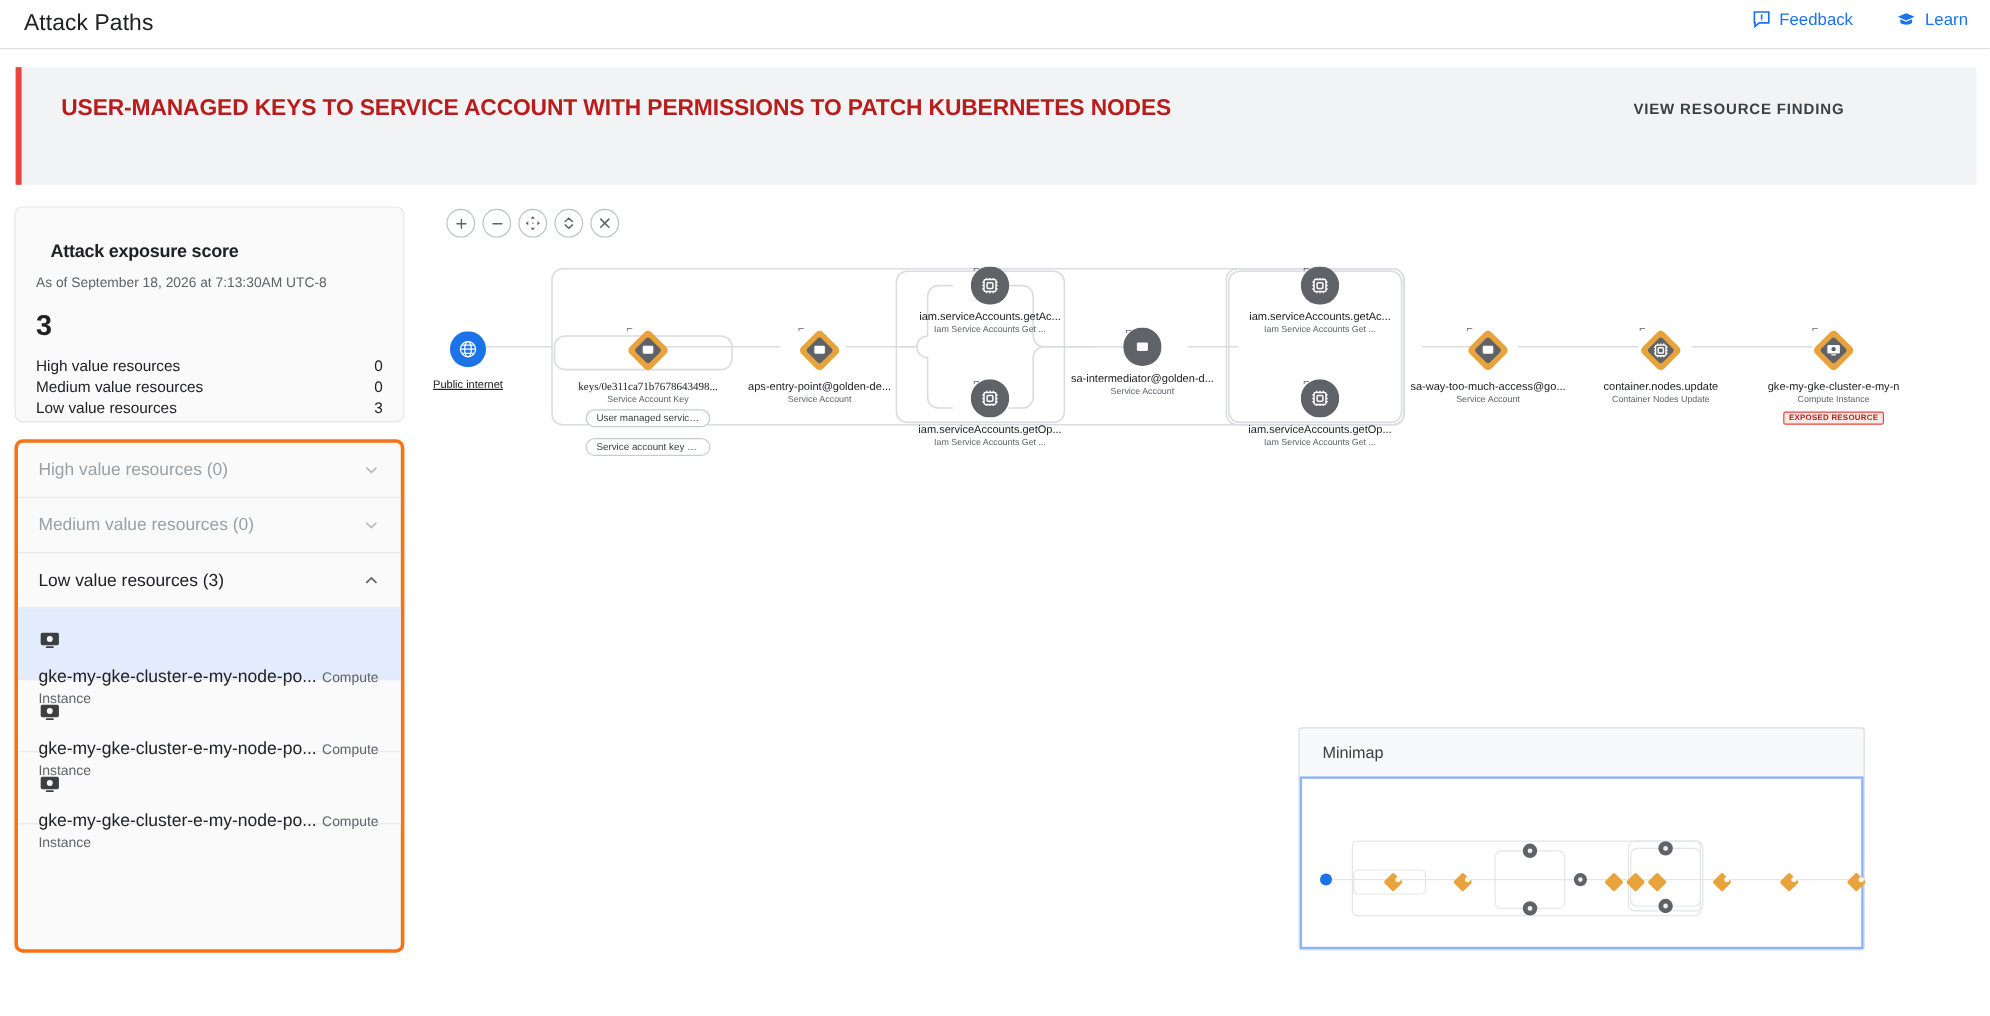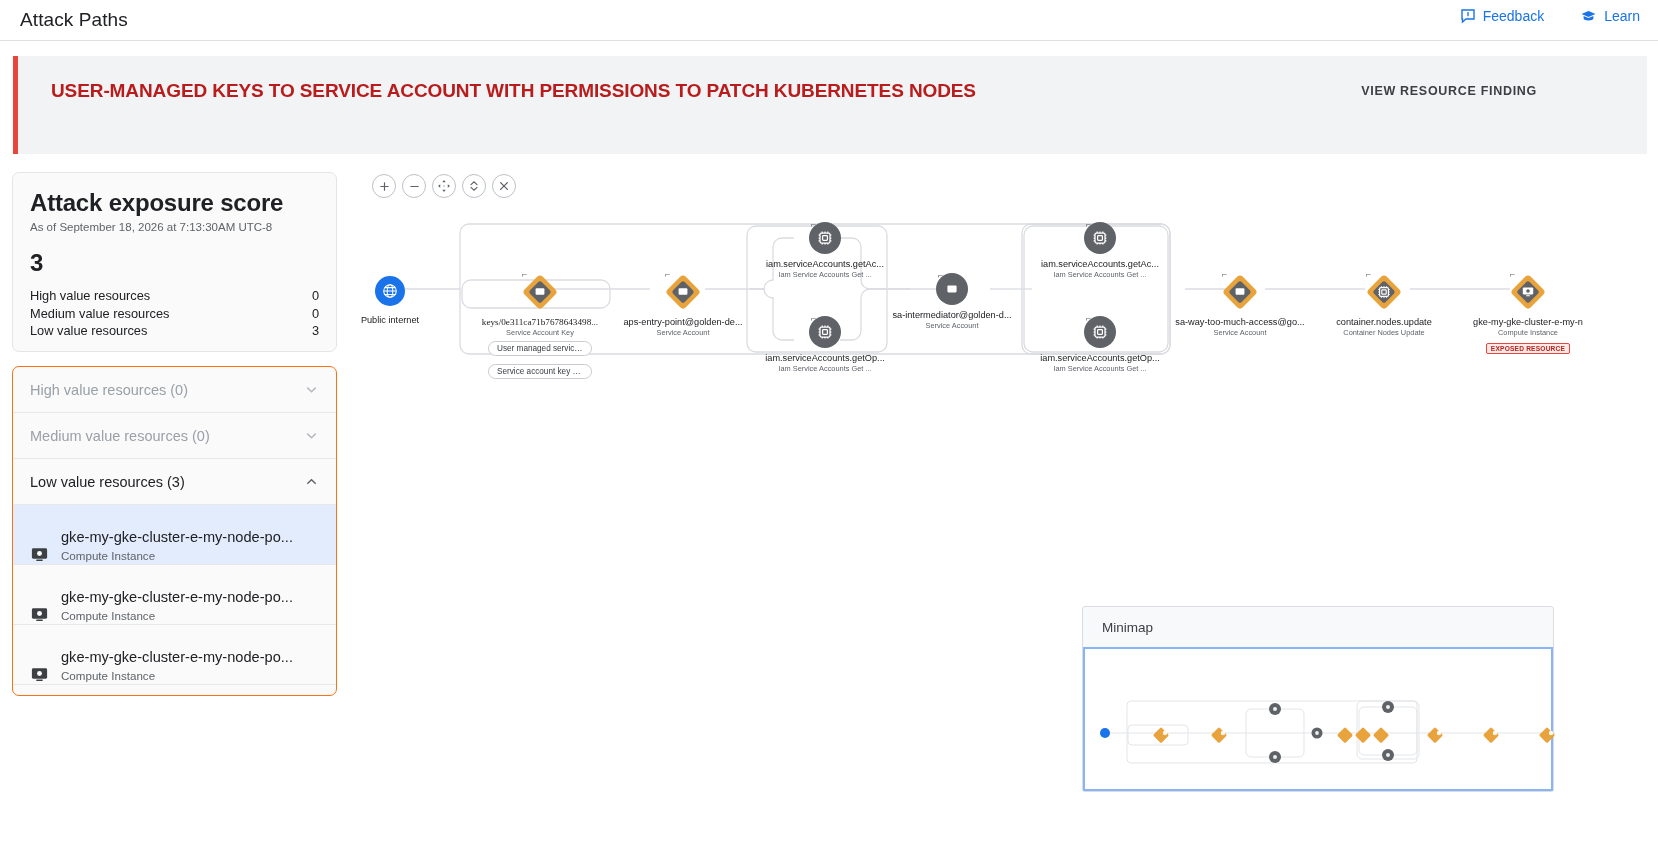--- a/index.html
+++ b/index.html
@@ -60,61 +60,61 @@
   
   .score-card {
     position: absolute; left: 12px; top: 172px;
     width: 325px; height: 180px;
     background: #fafafa;
     border: 1px solid #e3e5e8;
     border-radius: 7px;
     padding: 16px 17px 0 17px;
   }
   .score-card h2 {
-    margin: 0; font-size: 24px; font-weight: 700; color: #202124;
+    margin: 12px; font-size: 15px; font-weight: 700; color: #202124;
     letter-spacing: -.2px;
   }
   .score-sub {
     margin-top: 4px; font-size: 11.5px; color: #5f6368;
   }
   .score-big {
     margin-top: 16px; font-size: 24px; font-weight: 700; color: #202124;
   }
   .score-rows { margin-top: 10px; }
   .score-row {
     display: flex; justify-content: space-between;
     font-size: 12.8px; color: #202124; line-height: 17.5px;
   }
 
   .acc {
     position: absolute; left: 12px; top: 366px;
-    width: 325px; height: 330px;
+    width: 325px; height: 428px;
     background: #fafafa;
-    border: 1px solid #f97316;
+    border: 3px solid #f97316;
     border-radius: 7px;
     overflow: hidden;
   }
   .acc-head {
     height: 46px; display: flex; align-items: center;
     justify-content: space-between;
     padding: 0 17px;
     border-bottom: 1px solid #e6e8ea;
     cursor: pointer;
     font-size: 14.5px;
   }
   .acc-head.disabled { color: #9aa0a6; }
   .acc-head.active { color: #202124; font-weight: 400; }
   .chev { width: 15px; height: 15px; color: #5f6368; }
   .chev.disabled { color: #b5b9bd; }
 
   .res-item {
-    height: 60px; padding: 0 17px;
-    display: flex; align-items: flex-end; gap: 12px;
+    height: 60px; padding: 17px 17px;
+    display: flex; align-items: flex-start; gap: 12px;
     border-bottom: 1px solid #e6e8ea;
-    cursor: pointer; background: #fafafa;
+    cursor: pointer; background: #fafafa; flex-direction: column;
   }
   .res-item.selected { background: #e3ecfd; }
   .res-icon { width: 19px; height: 19px; color: #3c4043; flex: 0 0 19px; }
   .res-text { min-width: 0; }
   .res-name {
     font-size: 14.6px; color: #202124; white-space: nowrap;
     overflow: hidden; text-overflow: ellipsis; max-width: 255px;
     line-height: 18px;
   }
   .res-type { font-size: 11.6px; color: #5f6368; margin-top: 2px; }
@@ -374,21 +374,21 @@
 
   <div class="node" style="left:8px; top:116px; width:64px;">
     <svg width="30" height="30" viewBox="0 0 30 30" style="display:block;margin:0 auto;">
       <circle cx="15" cy="15" r="15" fill="#1a73e8"></circle>
       <g stroke="#fff" stroke-width="1.05" fill="none">
         <circle cx="15" cy="15" r="6.3"></circle>
           <ellipse cx="15" cy="15" rx="2.8" ry="6.3"></ellipse>
           <path d="M8.7 15h12.6M9.8 11.6h10.4M9.8 18.4h10.4"></path>
       </g>
     </svg>
-    <div class="node-label" style="margin-top:9px;">Public internet</div>
+    <div class="node-label" style="margin-top:9px;text-decoration:underline;">Public internet</div>
   </div>
 
   <div class="node" style="left:100px; top:112px; width:180px;">
     <div style="position:relative;height:40px;">
       <span class="expand-mark" style="left:72px;top:-2px;">⌐</span>
       <svg width="40" height="40" viewBox="0 0 40 40" style="position:absolute;left:70px;top:0;">
         <rect x="20" y="2" width="25.5" height="25.5" rx="4" transform="rotate(45 20 2)" fill="#e8a33d"></rect>
         <rect x="20" y="8.4" width="16.4" height="16.4" rx="2.4" transform="rotate(45 20 8.4)" fill="#5f6368"></rect>
         <g fill="#fff">
             <rect x="15.6" y="16.2" width="8.8" height="6.6" rx="1"></rect>

